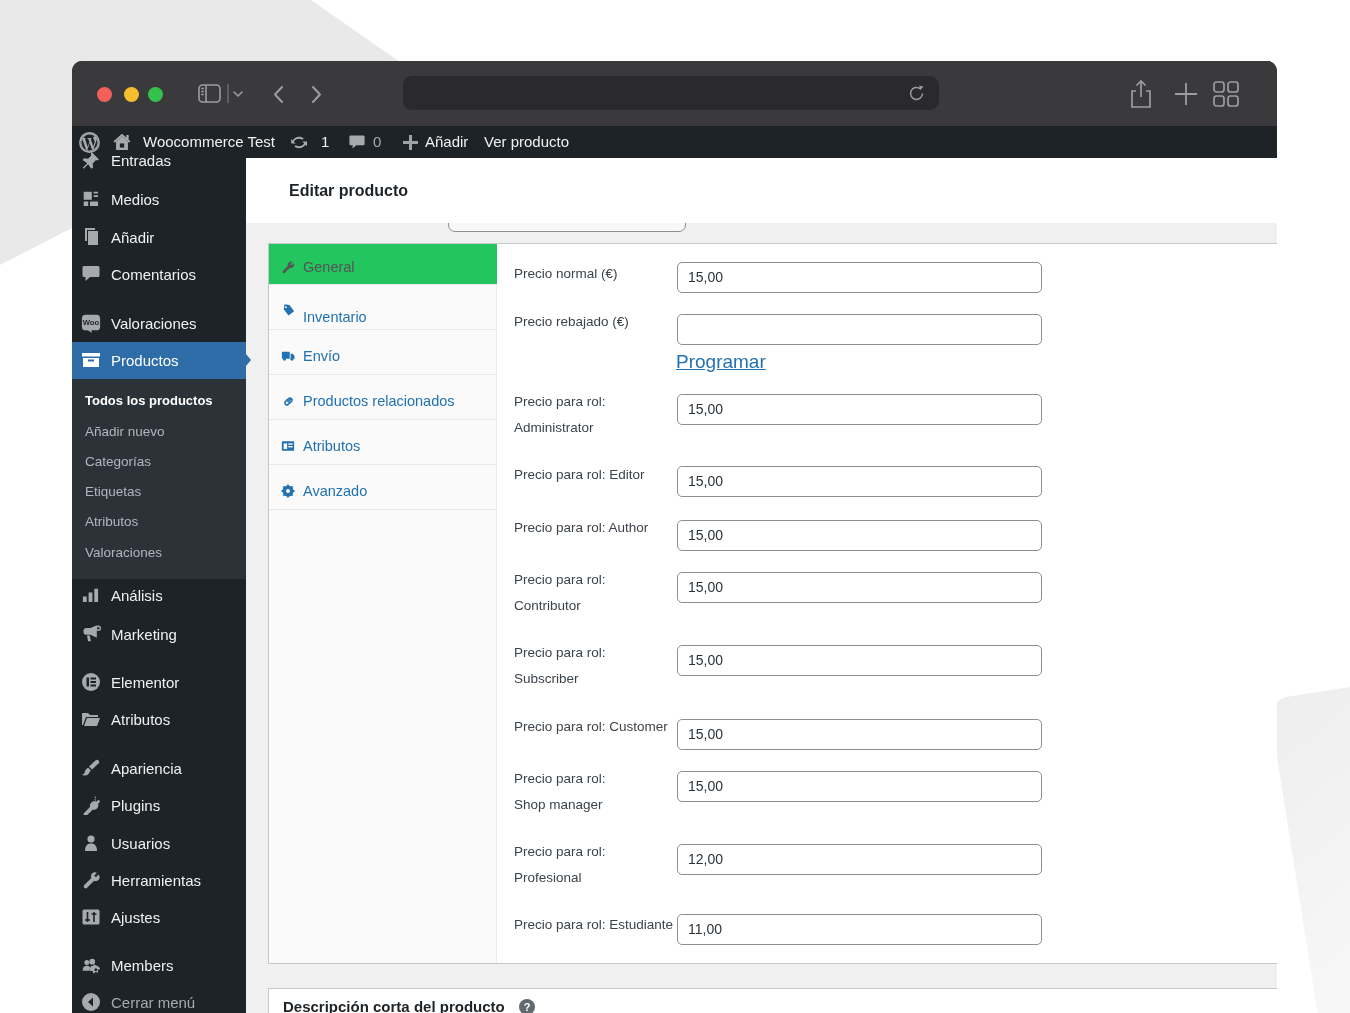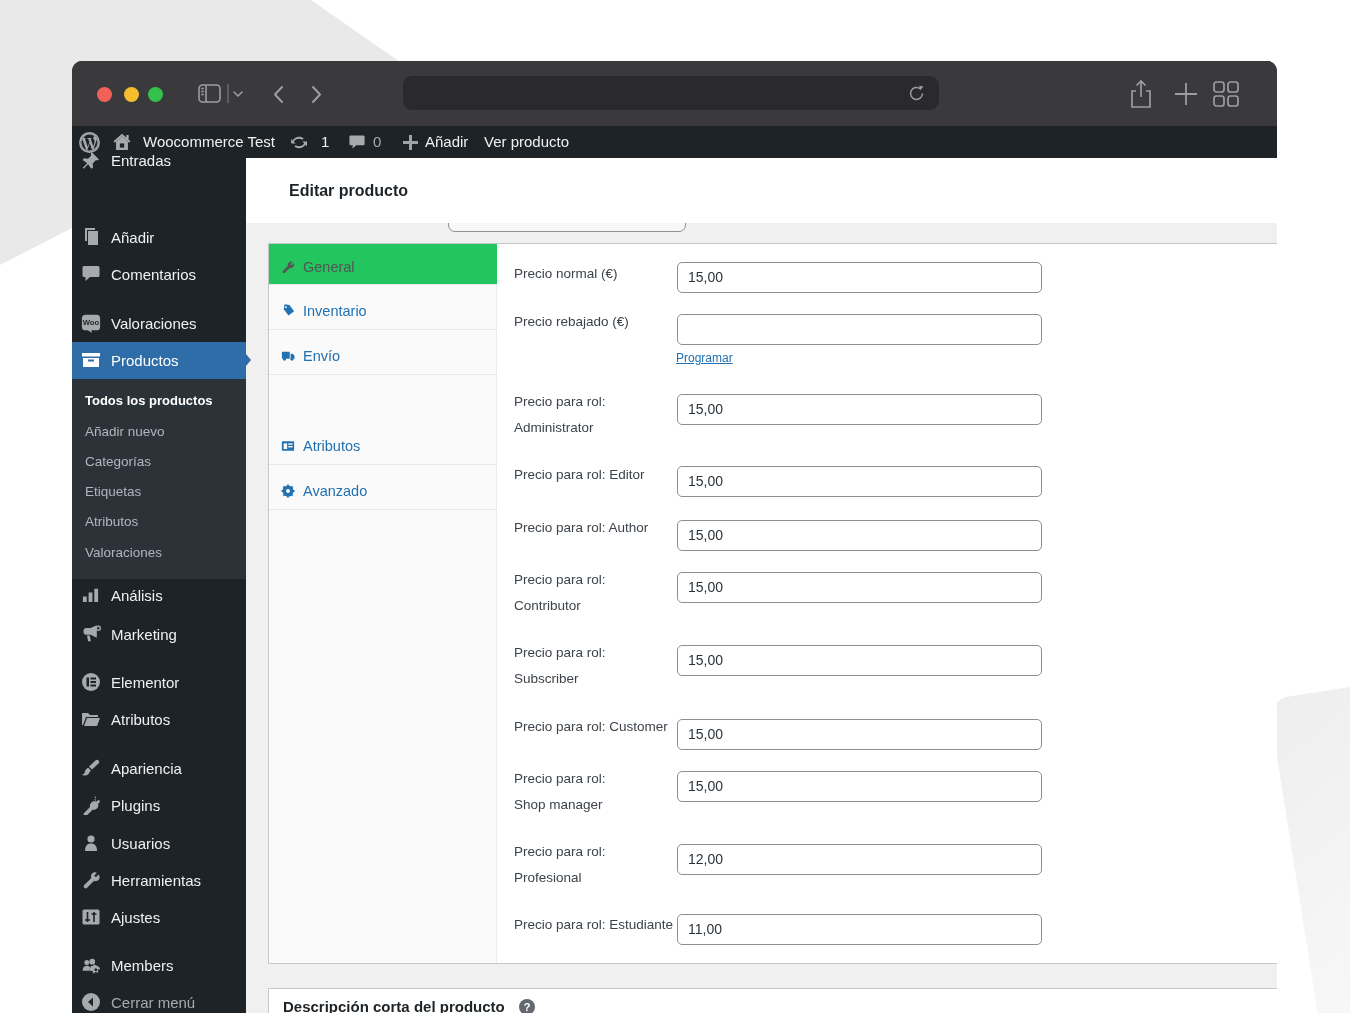--- a/index.html
+++ b/index.html
@@ -36,21 +36,21 @@
 .selbtn{position:absolute;left:202px;top:42px;width:238px;height:32px;background:#f7f7f7;border:1px solid #8c8f94;border-radius:7px;z-index:2}
 .panel{position:absolute;left:22px;top:85px;width:1009px;height:721px;background:#fff;border-top:1px solid #c6c7c9;border-left:1px solid #c6c7c9;border-bottom:1px solid #c6c7c9;z-index:2}
 .tabs{position:absolute;left:0;top:0;width:228px;height:719px;background:#fafafa;border-right:1px solid #ececec}
 .tab{position:absolute;left:0;width:228px;border-bottom:1px solid #e7e7e7;display:block}
 .tab .tx{position:absolute;left:34px;font-size:14.5px;color:#2271b1}
 .tab svg{position:absolute;left:12px;width:14px;height:14px}
 .tab.act{background:#22c55e}
 .tab.act .tx{color:#555}
 .fl{position:absolute;font-size:13.5px;color:#3c434a;line-height:26px;white-space:pre-line}
 .inp{position:absolute;left:408px;width:365px;height:31px;background:#fff;border:1px solid #8c8f94;border-radius:5px;font-size:14px;color:#2c3338;line-height:29px;padding-left:10px}
-.lnk{position:absolute;left:407px;font-size:12px;color:#2271b1;text-decoration:underline}
+.lnk{position:absolute;left:407px;font-size:19px;color:#2271b1;text-decoration:underline}
 .panel2{position:absolute;left:22px;top:830px;width:1009px;height:26px;background:#fff;border-top:1px solid #c6c7c9;border-left:1px solid #c6c7c9;z-index:2}
 .h2{position:absolute;left:14px;top:9px;font-size:15px;font-weight:bold;color:#1d2327;white-space:nowrap}
 </style>
 </head>
 <body>
 <div class="shape1"></div>
 <div class="shape2"></div>
 <div class="win">
   <div class="tbar">
     <div class="tl r"></div>
@@ -121,20 +121,26 @@
     <div class="it" style="left:412px">Ver producto</div>
   </div>
   <div class="sbar">
     <div class="submbg"></div>
     <div class="mi" style="top:15px">
         <svg viewBox="0 0 20 20">
           <path fill="#a7aaad" d="M10.4 1.8 L18 9.4 l-2 1.2 l-1-0.5 l-3.3 3.3 l0.4 4 l-1.8 1.4 l-3.2-4.6 l-4.4 4.5 l-1-1 l4.5-4.4 L1.6 10.1 l1.4-1.8 l4 0.4 l3.3-3.3 l-0.5-1 Z"></path>
         </svg>
         <span>Entradas</span>
       </div>
+    <div class="mi" style="top:54px">
+        <svg viewBox="0 0 20 20">
+          <path fill="#a7aaad" d="M2 2 h9 v9 H2 Z M13 2 h5 v2 h-5 Z M13 6 h5 v2 h-5 Z M2 13 h5 v5 H2 Z M9 13 h9 v5 H9 Z" transform="scale(0.9) translate(1,1)"></path>
+        </svg>
+        <span>Medios</span>
+      </div>
     <div class="mi" style="top:92px">
         <svg viewBox="0 0 20 20">
           <path fill="#a7aaad" d="M4 1 h10 v2 H6 v11 H4 Z M7 4 h10 v14 H7 Z"></path>
         </svg>
         <span>Añadir</span>
       </div>
     <div class="mi" style="top:129px">
         <svg viewBox="0 0 20 20">
           <path fill="#a7aaad" d="M3 2 h14 a1.5 1.5 0 0 1 1.5 1.5 v8 a1.5 1.5 0 0 1 -1.5 1.5 h-8 l-4.5 4 v-4 H3 a1.5 1.5 0 0 1 -1.5 -1.5 v-8 A1.5 1.5 0 0 1 3 2 Z"></path>
         </svg>
@@ -250,29 +256,35 @@
             <svg style="top:16px" viewBox="0 0 16 16">
               <path fill="#555" d="M14.5 3.5 c0.8 1.5 0.6 3.4-0.7 4.6 c-1 1-2.5 1.3-3.8 0.9 l-5.6 5.6 c-0.6 0.6-1.6 0.6-2.2 0 c-0.6-0.6-0.6-1.6 0-2.2 l5.6-5.6 C7.4 5.5 7.7 4 8.7 3 c1.2-1.2 3.1-1.5 4.6-0.7 l-2.5 2.5 l1.2 1.2 Z"></path>
             </svg>
             <span class="tx" style="top:15px">General</span>
           </div>
         <div class="tab" style="top:42px;height:44px">
             <svg style="top:18px" viewBox="0 0 16 16">
               <path fill="#2271b1" d="M8.7 1 L15 7.3 L9.3 13 L3 6.7 L3 1 Z" transform="rotate(8 8 8)"></path>
               <circle cx="5.6" cy="3.6" r="1.1" fill="#fafafa"></circle>
             </svg>
-            <span class="tx" style="top:17px">Inventario</span>
+            <span class="tx" style="top:23px">Inventario</span>
           </div>
         <div class="tab" style="top:87px;height:44px">
             <svg style="top:18px" viewBox="0 0 16 16">
               <path fill="#2271b1" d="M1 3 h9 v8 H1 Z M11 5.5 h2.5 L15.5 8 v3 H11 Z"></path>
               <circle cx="4" cy="11.6" r="1.7" fill="#2271b1"></circle>
               <circle cx="12.5" cy="11.6" r="1.7" fill="#2271b1"></circle>
             </svg>
             <span class="tx" style="top:17px">Envío</span>
+          </div>
+        <div class="tab" style="top:132px;height:44px">
+            <svg style="top:18px" viewBox="0 0 16 16">
+              <path fill="none" stroke="#2271b1" stroke-width="1.8" d="M7 9 L11.5 4.5 M5.5 7.5 l3-3 a2.3 2.3 0 0 1 3.2 3.2 l-3 3 M10.5 8.5 l-3 3 a2.3 2.3 0 0 1 -3.2-3.2 l3-3" transform="translate(0.5,0.5)"></path>
+            </svg>
+            <span class="tx" style="top:17px">Productos relacionados</span>
           </div>
         <div class="tab" style="top:177px;height:44px">
             <svg style="top:18px" viewBox="0 0 16 16">
               <rect x="1" y="2.5" width="14" height="11" rx="1" fill="#2271b1"></rect>
               <rect x="3" y="5" width="4" height="6.5" fill="#fafafa"></rect>
               <rect x="8.3" y="5" width="5" height="1.6" fill="#fafafa"></rect>
               <rect x="8.3" y="8" width="5" height="1.6" fill="#fafafa"></rect>
             </svg>
             <span class="tx" style="top:17px">Atributos</span>
           </div>

